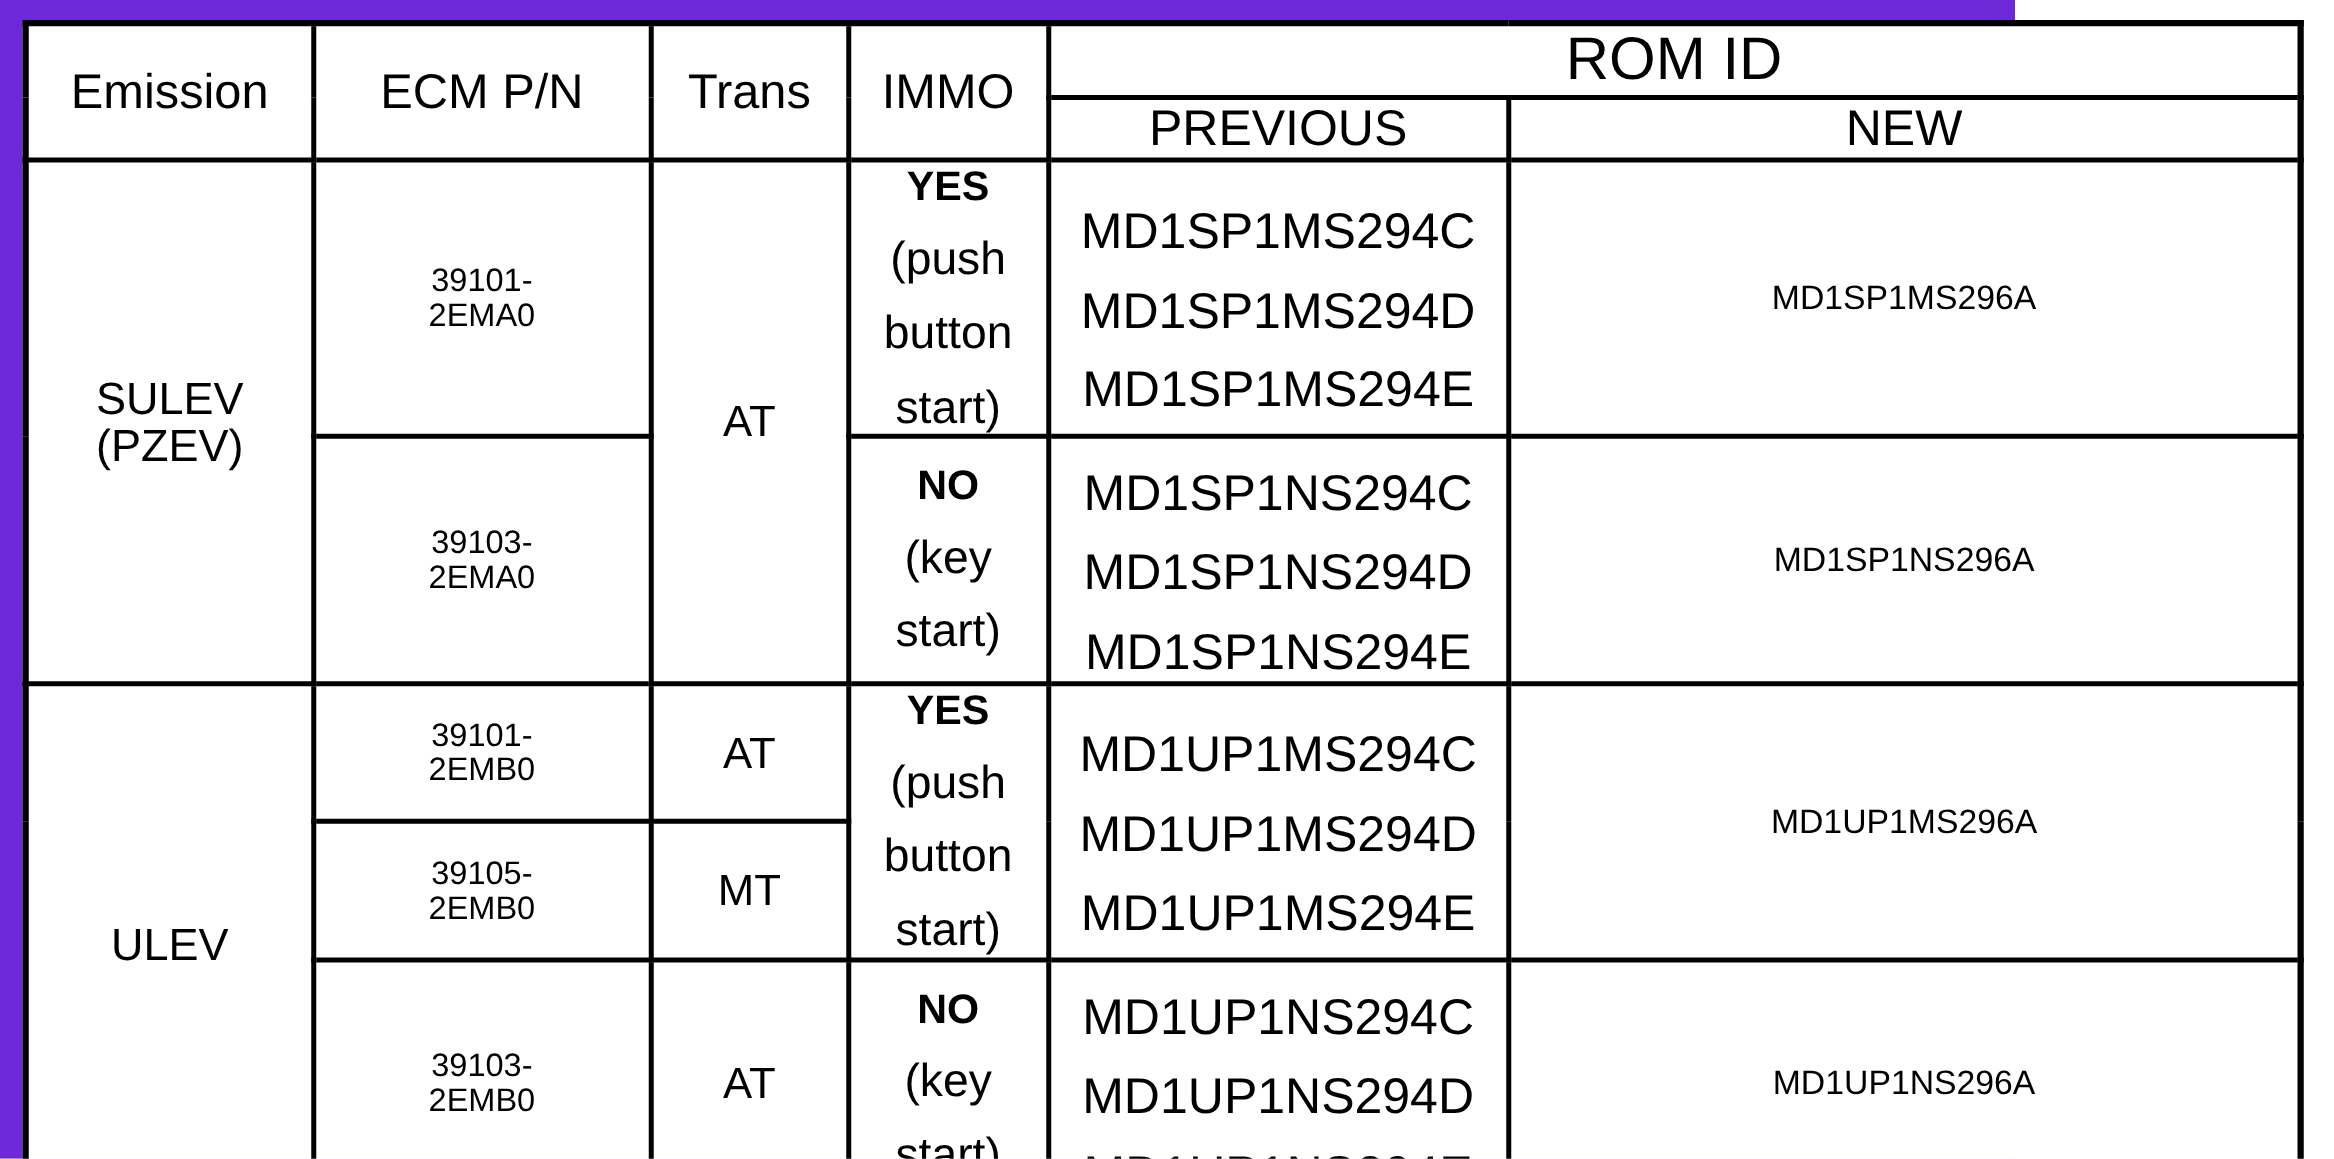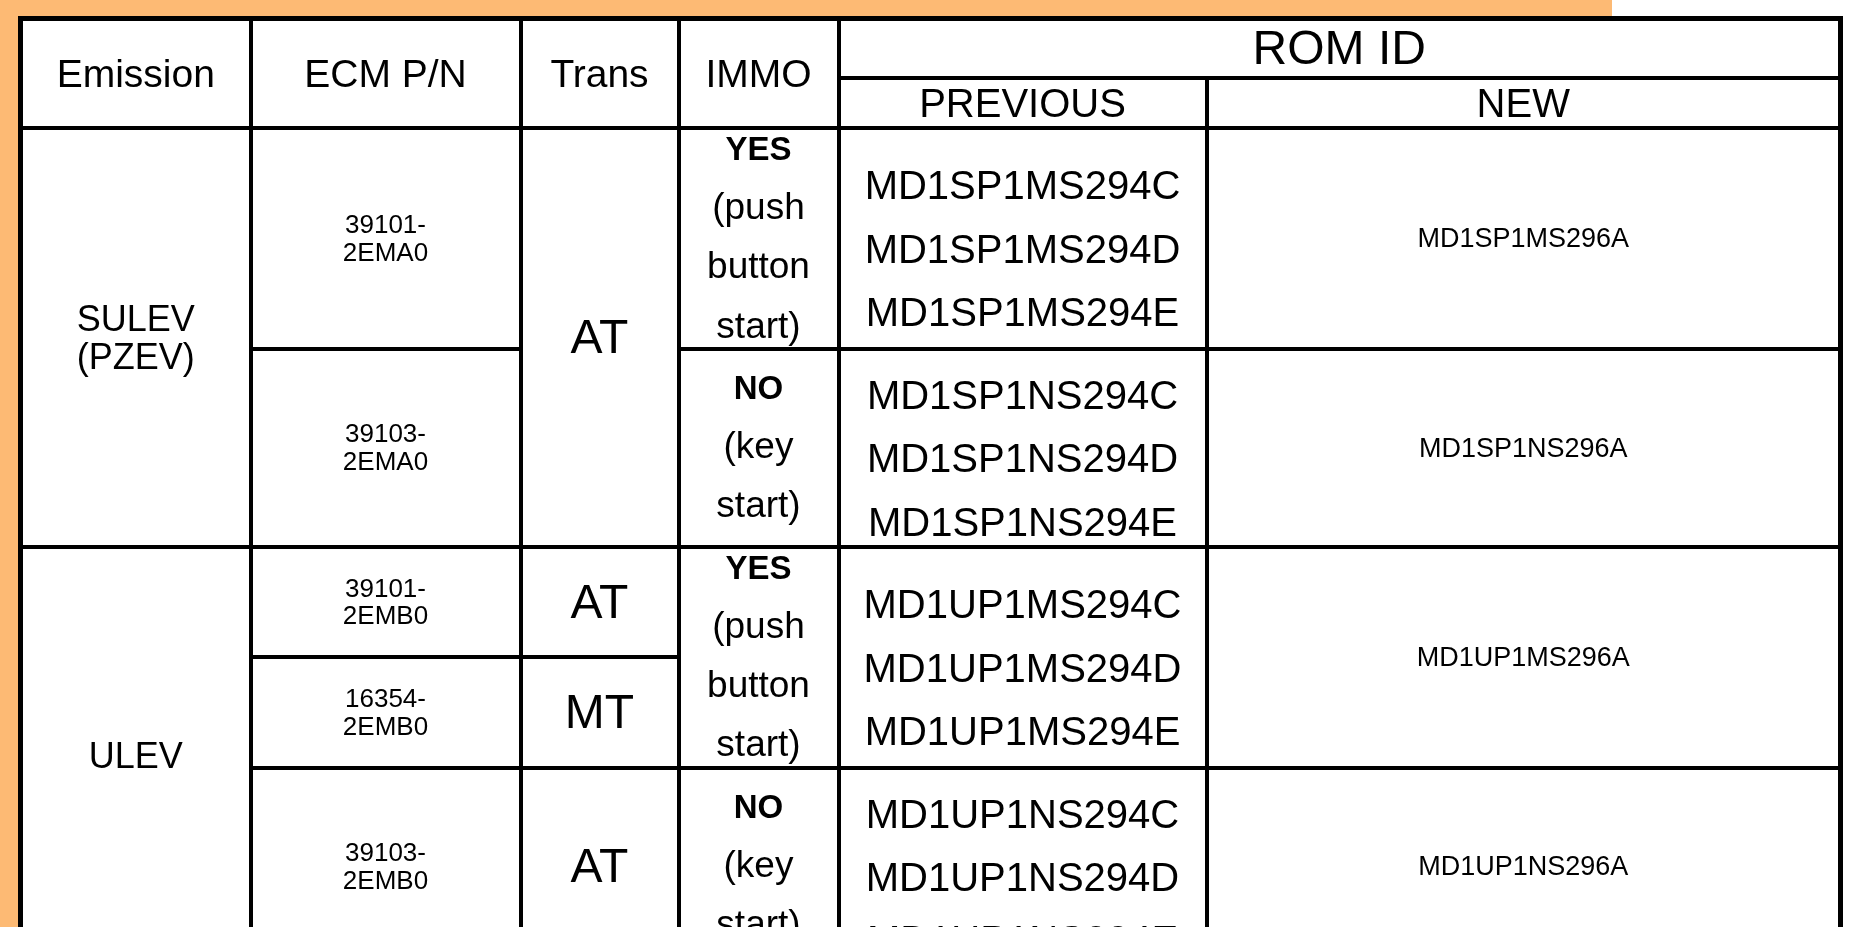--- a/index.html
+++ b/index.html
@@ -10,21 +10,21 @@
   body {
     font-family: "Liberation Sans", sans-serif;
     width: 1867px;
     height: 927px;
     overflow: hidden;
   }
   #sheet {
     position: relative;
     width: 1612px;
     height: 927px;
-    background: #fdba74;
+    background: #6d28d9;
     box-sizing: border-box;
   }
   table.rom-table {
     border-collapse: collapse;
     table-layout: fixed;
     position: absolute;
     left: 18px;
     top: 16px;
     width: 1820px;
     background: #ffffff;
@@ -65,21 +65,21 @@
   td.emission {
     font-weight: bold;
     font-size: 36px;
   }
   td.ecm {
     font-weight: bold;
     font-size: 26px;
   }
   td.trans {
     font-weight: bold;
-    font-size: 48px;
+    font-size: 35px;
   }
   td.immo {
     font-size: 37px;
   }
   td.immo .immo-main {
     font-weight: bold;
     font-size: 33px;
     display: block;
   }
   td.immo .immo-note {
@@ -199,21 +199,21 @@
         <td class="prev" rowspan="2">
           <span class="line">MD1UP1MS294C</span>
           <span class="line">MD1UP1MS294D</span>
           <span class="line">MD1UP1MS294E</span>
         </td>
         <td class="newid" rowspan="2">MD1UP1MS296A</td>
       </tr>
 
       <tr>
         <td class="ecm">
-          <span>16354-</span><br>
+          <span>39105-</span><br>
           <span>2EMB0</span>
         </td>
         <td class="trans">MT</td>
       </tr>
 
       <tr>
         <td class="ecm">
           <span>39103-</span><br>
           <span>2EMB0</span>
         </td>

